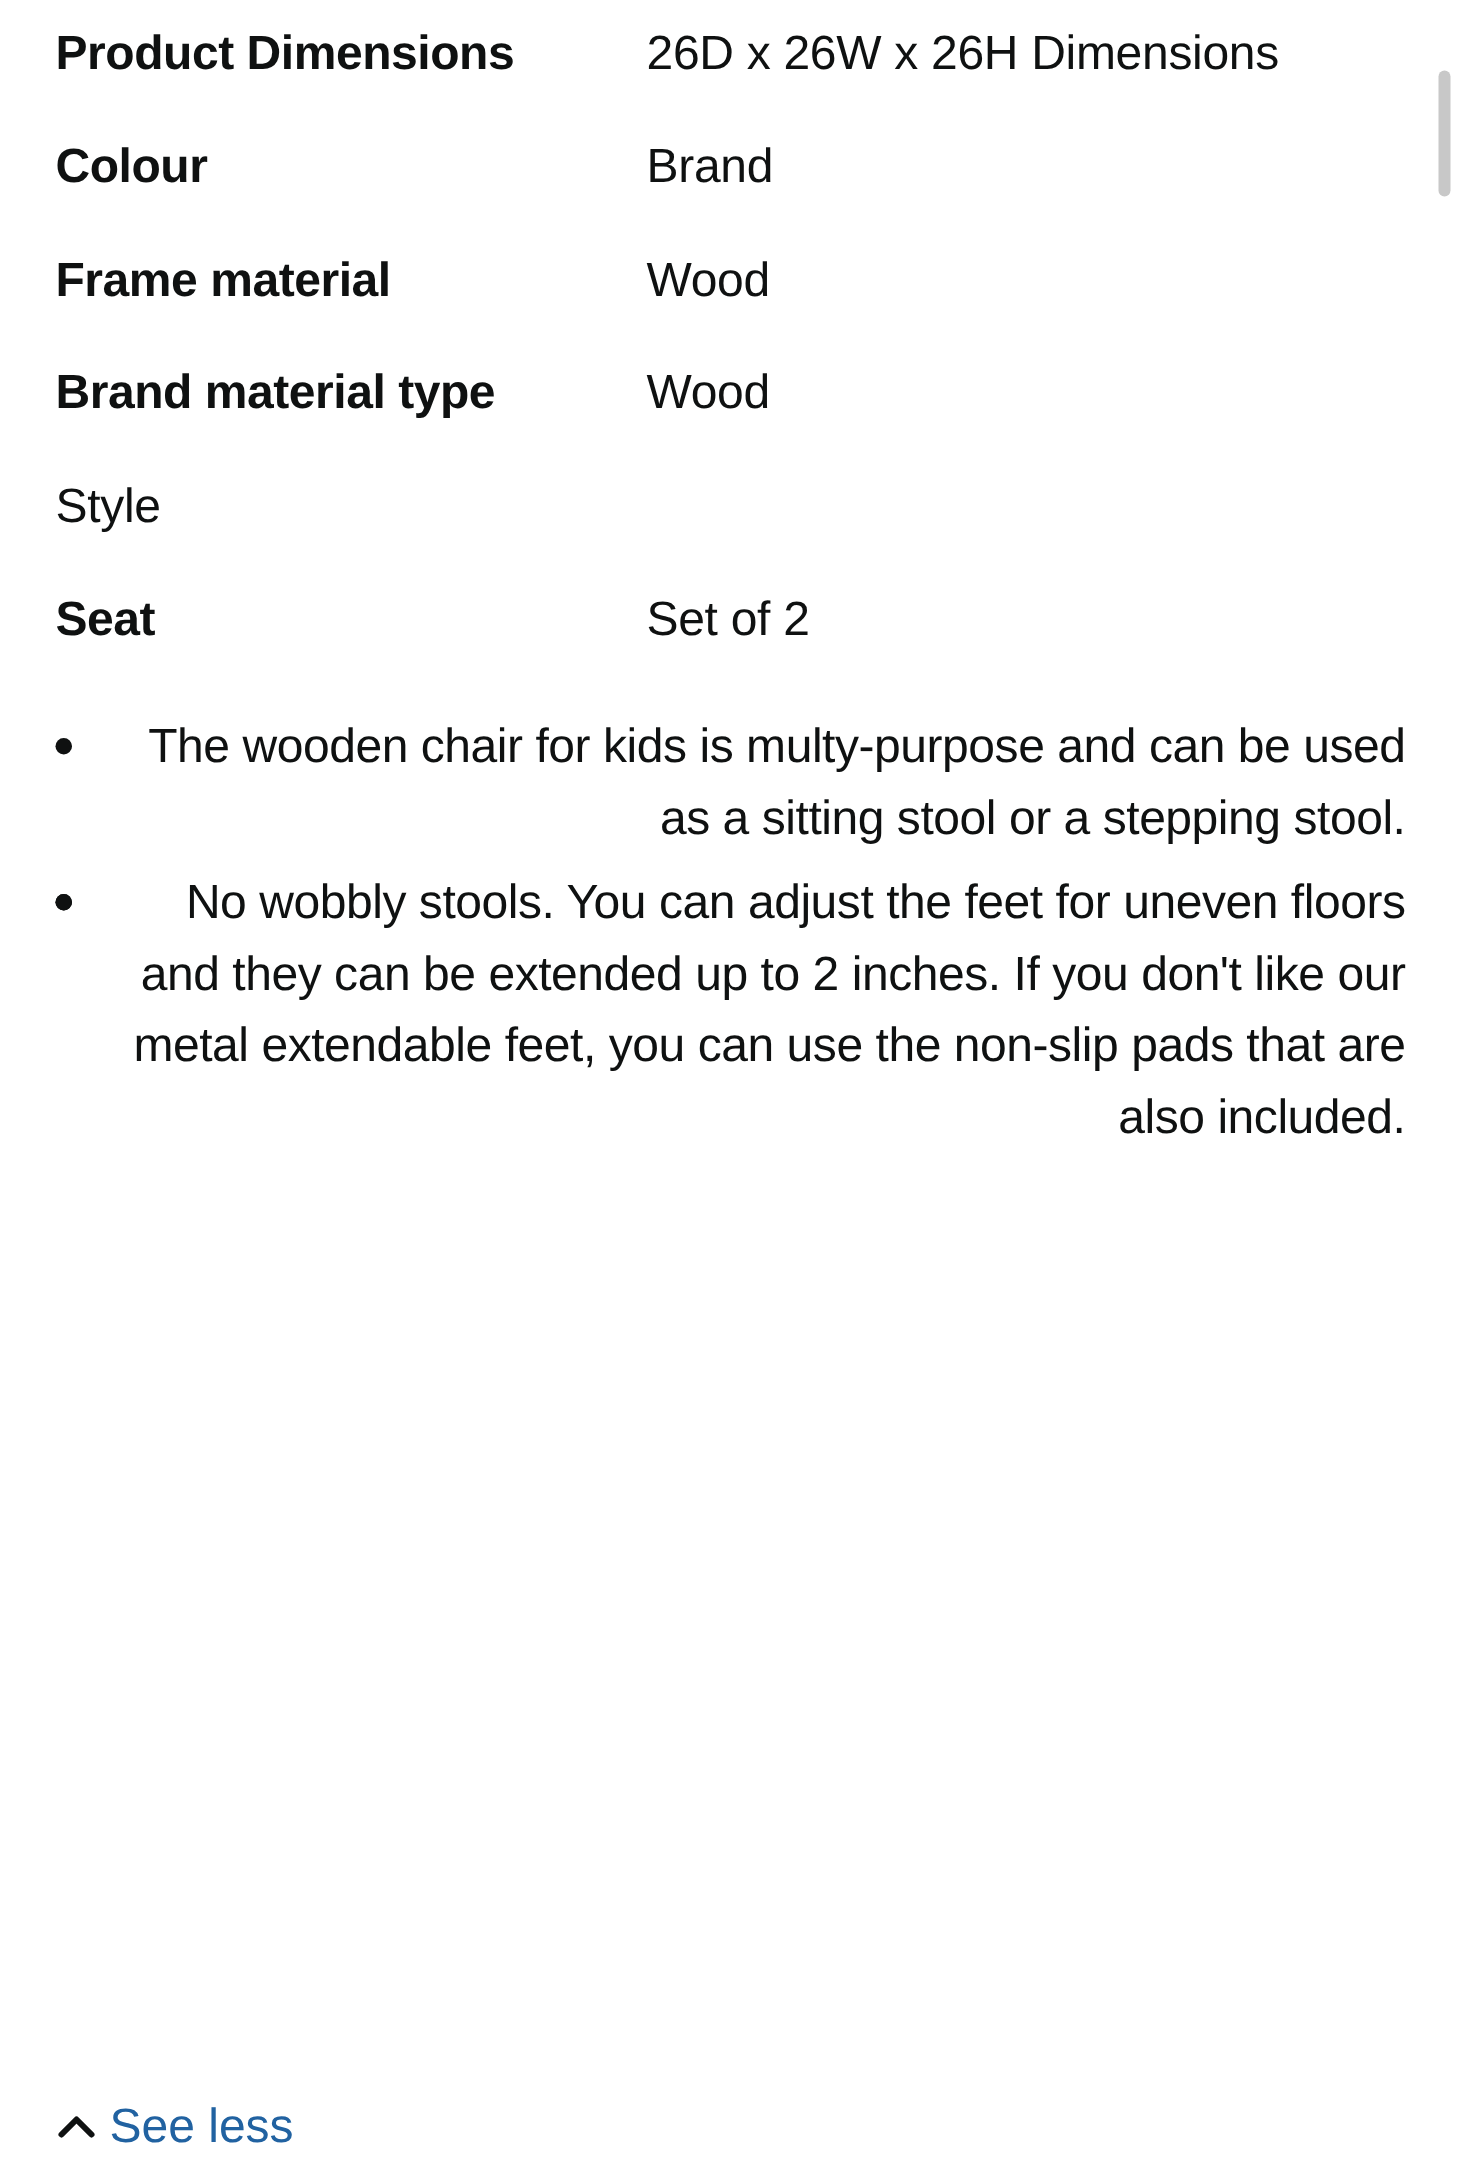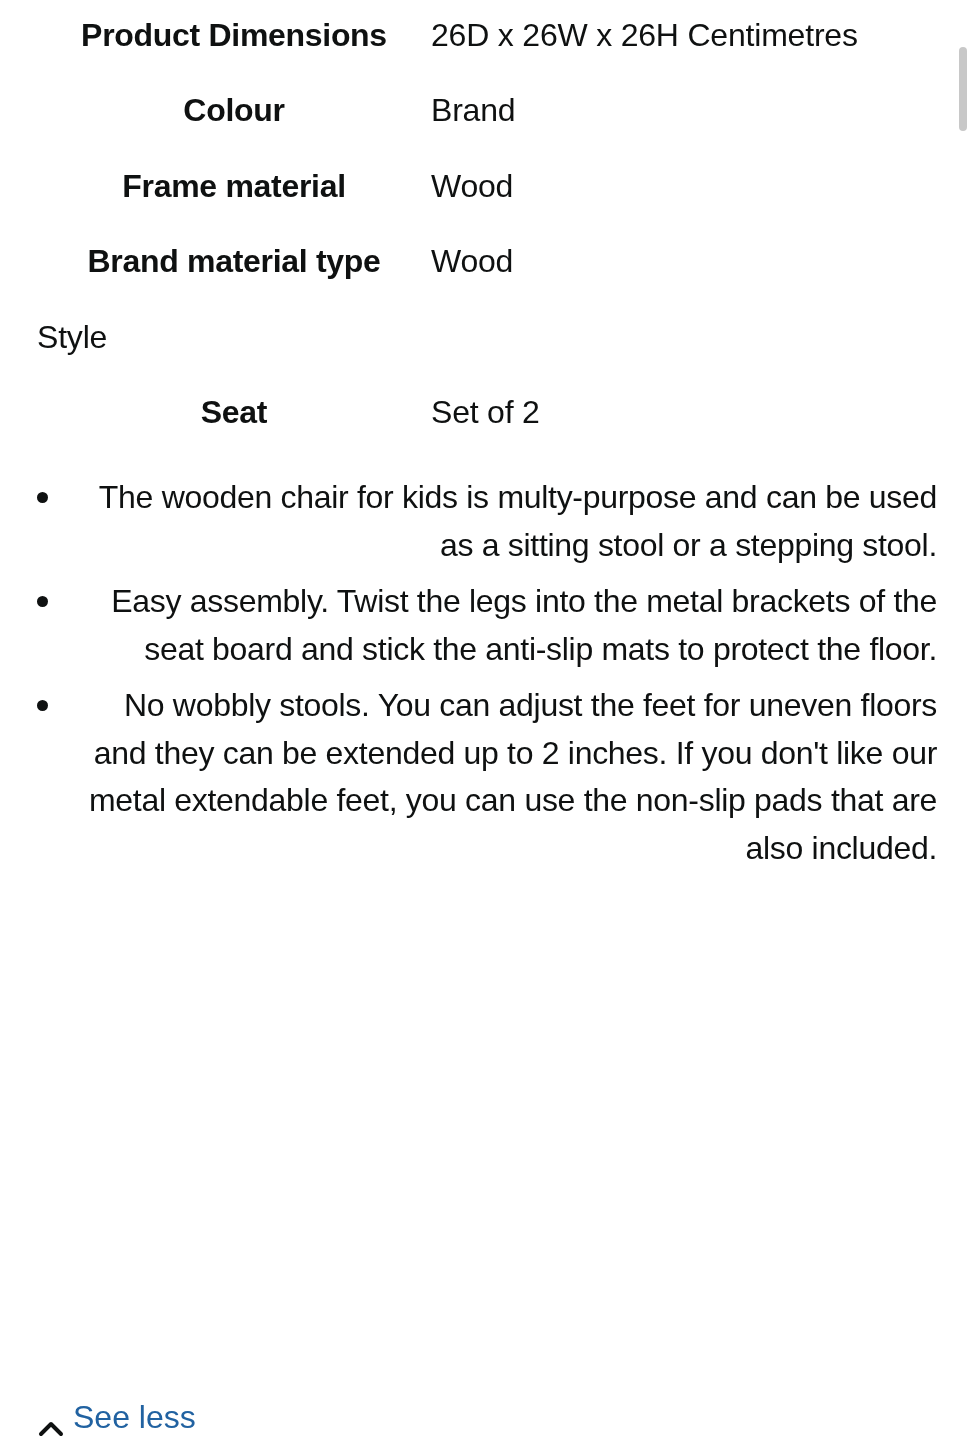--- a/index.html
+++ b/index.html
@@ -2,38 +2,38 @@
 <html><head>
 <meta charset="utf-8">
 <style>
   html, body { margin: 0; padding: 0; background: #ffffff; }
   body {
     width: 974px; height: 1440px; overflow: hidden; position: relative;
     font-family: "Liberation Sans", "DejaVu Sans", sans-serif;
     color: #0f1111;
   }
   .specs { position: absolute; left: 37px; top: 14px; width: 900px; }
-  .spec-row { display: flex; height: 75.4px; align-items: flex-start; text-align: center; }
+  .spec-row { display: flex; height: 75.4px; align-items: flex-start; }
   .spec-label { width: 394px; font-weight: bold; font-size: 32px; line-height: 42px; letter-spacing: -0.3px; }
   .spec-value { font-size: 32px; line-height: 42px; letter-spacing: -0.2px; }
   .bullets { position: absolute; left: 37px; top: 474px; width: 900px; margin: 0; padding: 0; list-style: none; text-align: right; }
   .bullet { position: relative; padding-left: 42px; font-size: 32px; line-height: 47.5px; margin-bottom: 9px; letter-spacing: -0.3px; }
   .bullet-dot { position: absolute; left: 0; top: 18px; width: 11px; height: 11px; border-radius: 50%; background: #0f1111; }
-  .see-less { position: absolute; left: 37px; top: 1396px; display: flex; align-items: flex-end; cursor: pointer; }
+  .see-less { position: absolute; left: 37px; top: 1396px; display: flex; align-items: center; cursor: pointer; }
   .chev { width: 28px; height: 20px; margin-right: 8px; }
   .see-less-text { font-size: 32px; color: #2162a1; line-height: 42px; }
   .scrollbar { position: absolute; left: 959px; top: 47px; width: 8px; height: 84px; border-radius: 4px; background: #c8c8c8; }
 </style>
 </head>
 <body>
 
 <div class="specs">
   <div class="spec-row">
     <div class="spec-label">Product Dimensions</div>
-    <div class="spec-value">26D x 26W x 26H Centimetres</div>
+    <div class="spec-value">26D x 26W x 26H Dimensions</div>
   </div>
   <div class="spec-row">
     <div class="spec-label">Colour</div>
     <div class="spec-value">Brand</div>
   </div>
   <div class="spec-row">
     <div class="spec-label">Frame material</div>
     <div class="spec-value">Wood</div>
   </div>
   <div class="spec-row">
@@ -44,21 +44,21 @@
     <div class="spec-value">Style</div>
   </div>
   <div class="spec-row">
     <div class="spec-label">Seat</div>
     <div class="spec-value">Set of 2</div>
   </div>
 </div>
 
 <ul class="bullets">
   <li class="bullet"><span class="bullet-dot"></span><span>The wooden chair for kids is multy-purpose and can be used as a sitting stool or a stepping stool.</span></li>
-  <li class="bullet"><span class="bullet-dot"></span><span>Easy assembly. Twist the legs into the metal brackets of the seat board and stick the anti-slip mats to protect the floor.</span></li>
+  <li class="bullet"><span class="bullet-dot"></span></li>
   <li class="bullet"><span class="bullet-dot"></span><span>No wobbly stools. You can adjust the feet for uneven floors and they can be extended up to 2 inches. If you don't like our metal extendable feet, you can use the non-slip pads that are also included.</span></li>
 </ul>
 
 <div class="see-less">
   <svg class="chev" viewBox="0 0 28 20">
     <polyline points="4,16 14,6 24,16" fill="none" stroke="#0f1111" stroke-width="4" stroke-linecap="round" stroke-linejoin="round"></polyline>
   </svg>
   <span class="see-less-text">See less</span>
 </div>
 

